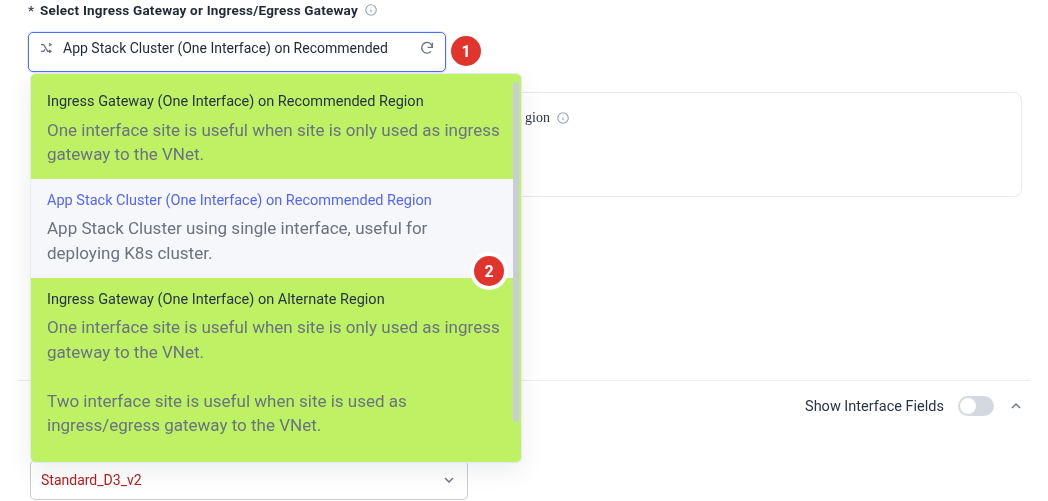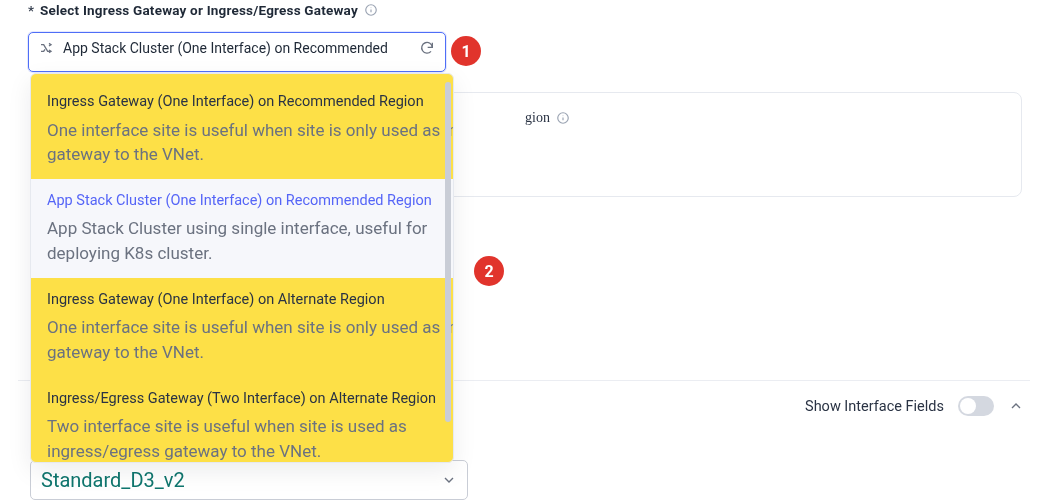--- a/index.html
+++ b/index.html
@@ -64,23 +64,23 @@
       box-shadow: 0 0 0 4px #fff;
       z-index: 6;
     }
     .marker.m1 { left: 451px; top: 36px; }
     .marker.m2 { left: 474px; top: 256px; }
 
     .dropdown {
       position: absolute;
       left: 30px;
       top: 73px;
-      width: 424px;
+      width: 492px;
       height: 390px;
-      background: #fde047;
+      background: #bef264;
       border: 1px solid #e6e9ef;
       border-radius: 6px;
       box-shadow: 0 8px 24px rgba(16,24,40,0.08);
       z-index: 5;
       overflow: hidden;
     }
     .dropdown-list {
       position:absolute;
       left:0; top:0;
       width:487px;
@@ -186,21 +186,21 @@
       top:460px;
       width:438px;
       height:40px;
       border:1px solid #c9cdd6;
       border-radius:5px;
       display:flex;
       align-items:center;
       padding:0 10px;
       z-index:2;
     }
-    .partial-input .val { color:#0f766e; font-size:20px; flex:1;}
+    .partial-input .val { color:#b91c1c; font-size:14px; flex:1;}
     .partial-input .chev { color:#6b7280; }
 
     svg { display:block; }
   </style>
 </head>
 <body>
 
 <div class="container">
 
   <div class="label-row">
@@ -257,21 +257,20 @@
       </div>
       <div class="dd-item selected">
         <div class="title">App Stack Cluster (One Interface) on Recommended Region</div>
         <div class="desc">App Stack Cluster using single interface, useful for deploying K8s cluster.</div>
       </div>
       <div class="dd-item">
         <div class="title">Ingress Gateway (One Interface) on Alternate Region</div>
         <div class="desc">One interface site is useful when site is only used as ingress gateway to the VNet.</div>
       </div>
       <div class="dd-item">
-        <div class="title">Ingress/Egress Gateway (Two Interface) on Alternate Region</div>
         <div class="desc">Two interface site is useful when site is used as ingress/egress gateway to the VNet.</div>
       </div>
     </div>
     <div class="scrollbar"></div>
   </div>
 
   <div class="marker m2">
       <span>2</span>
     </div>
 

